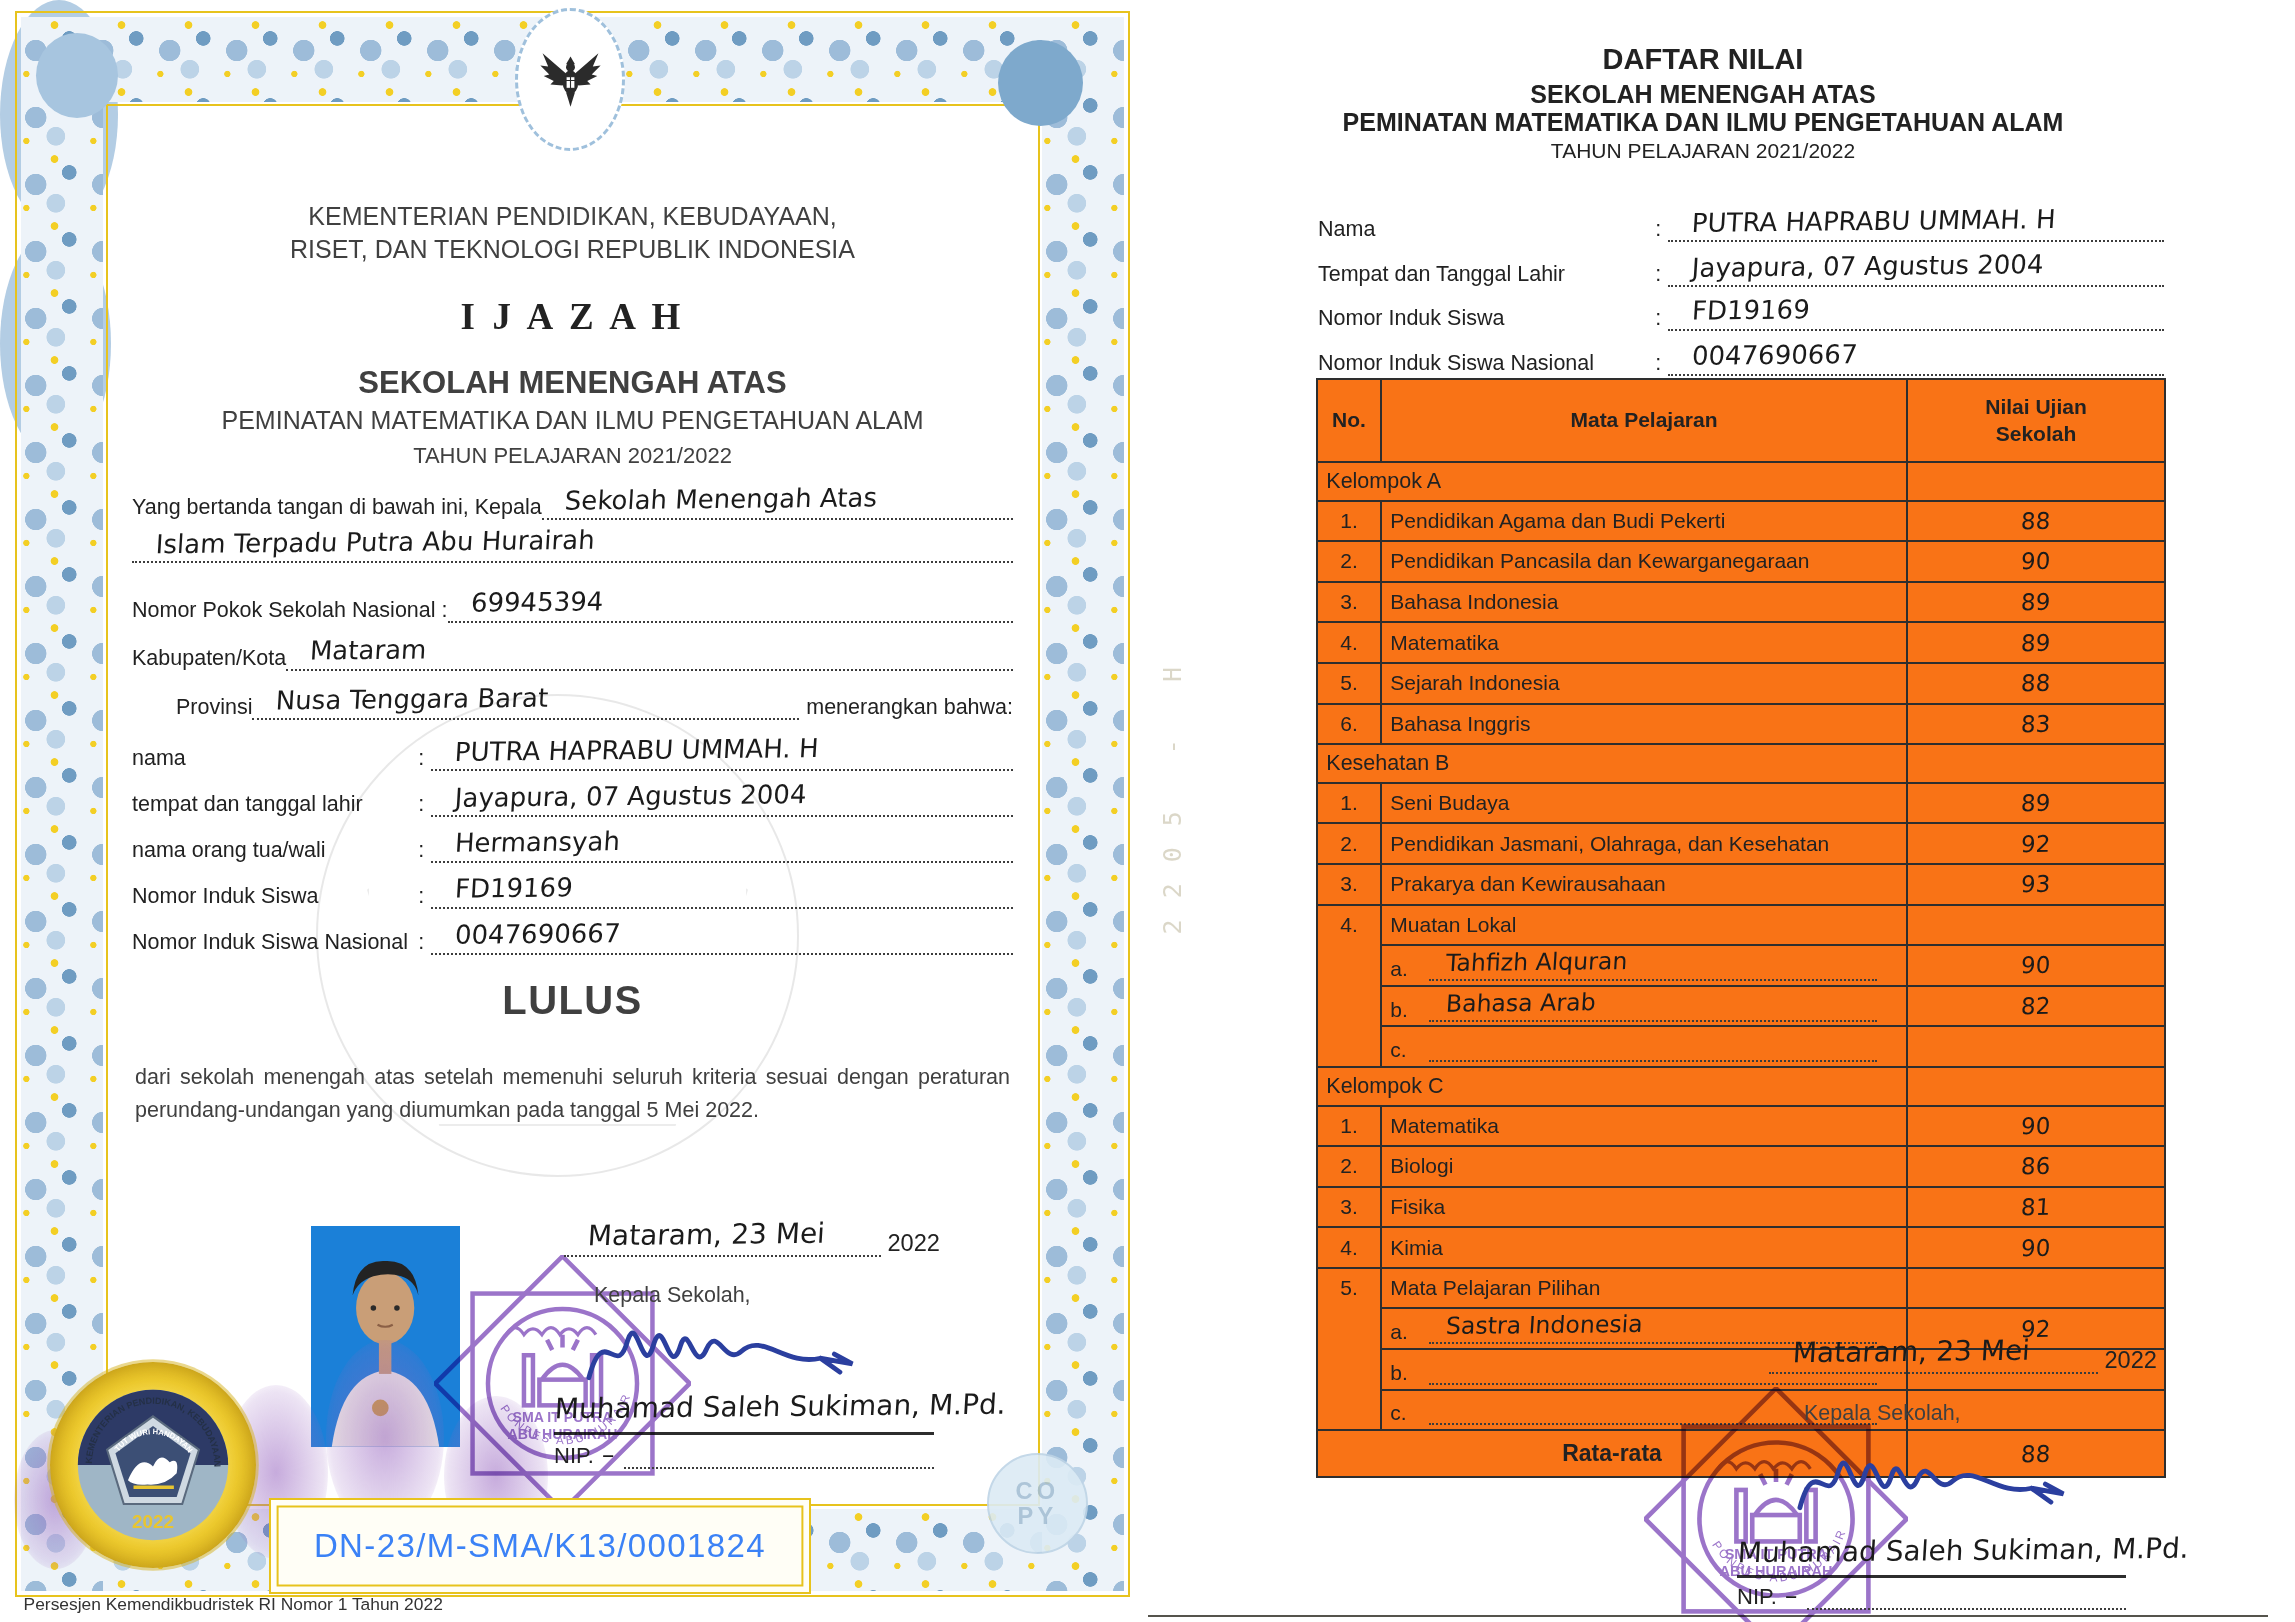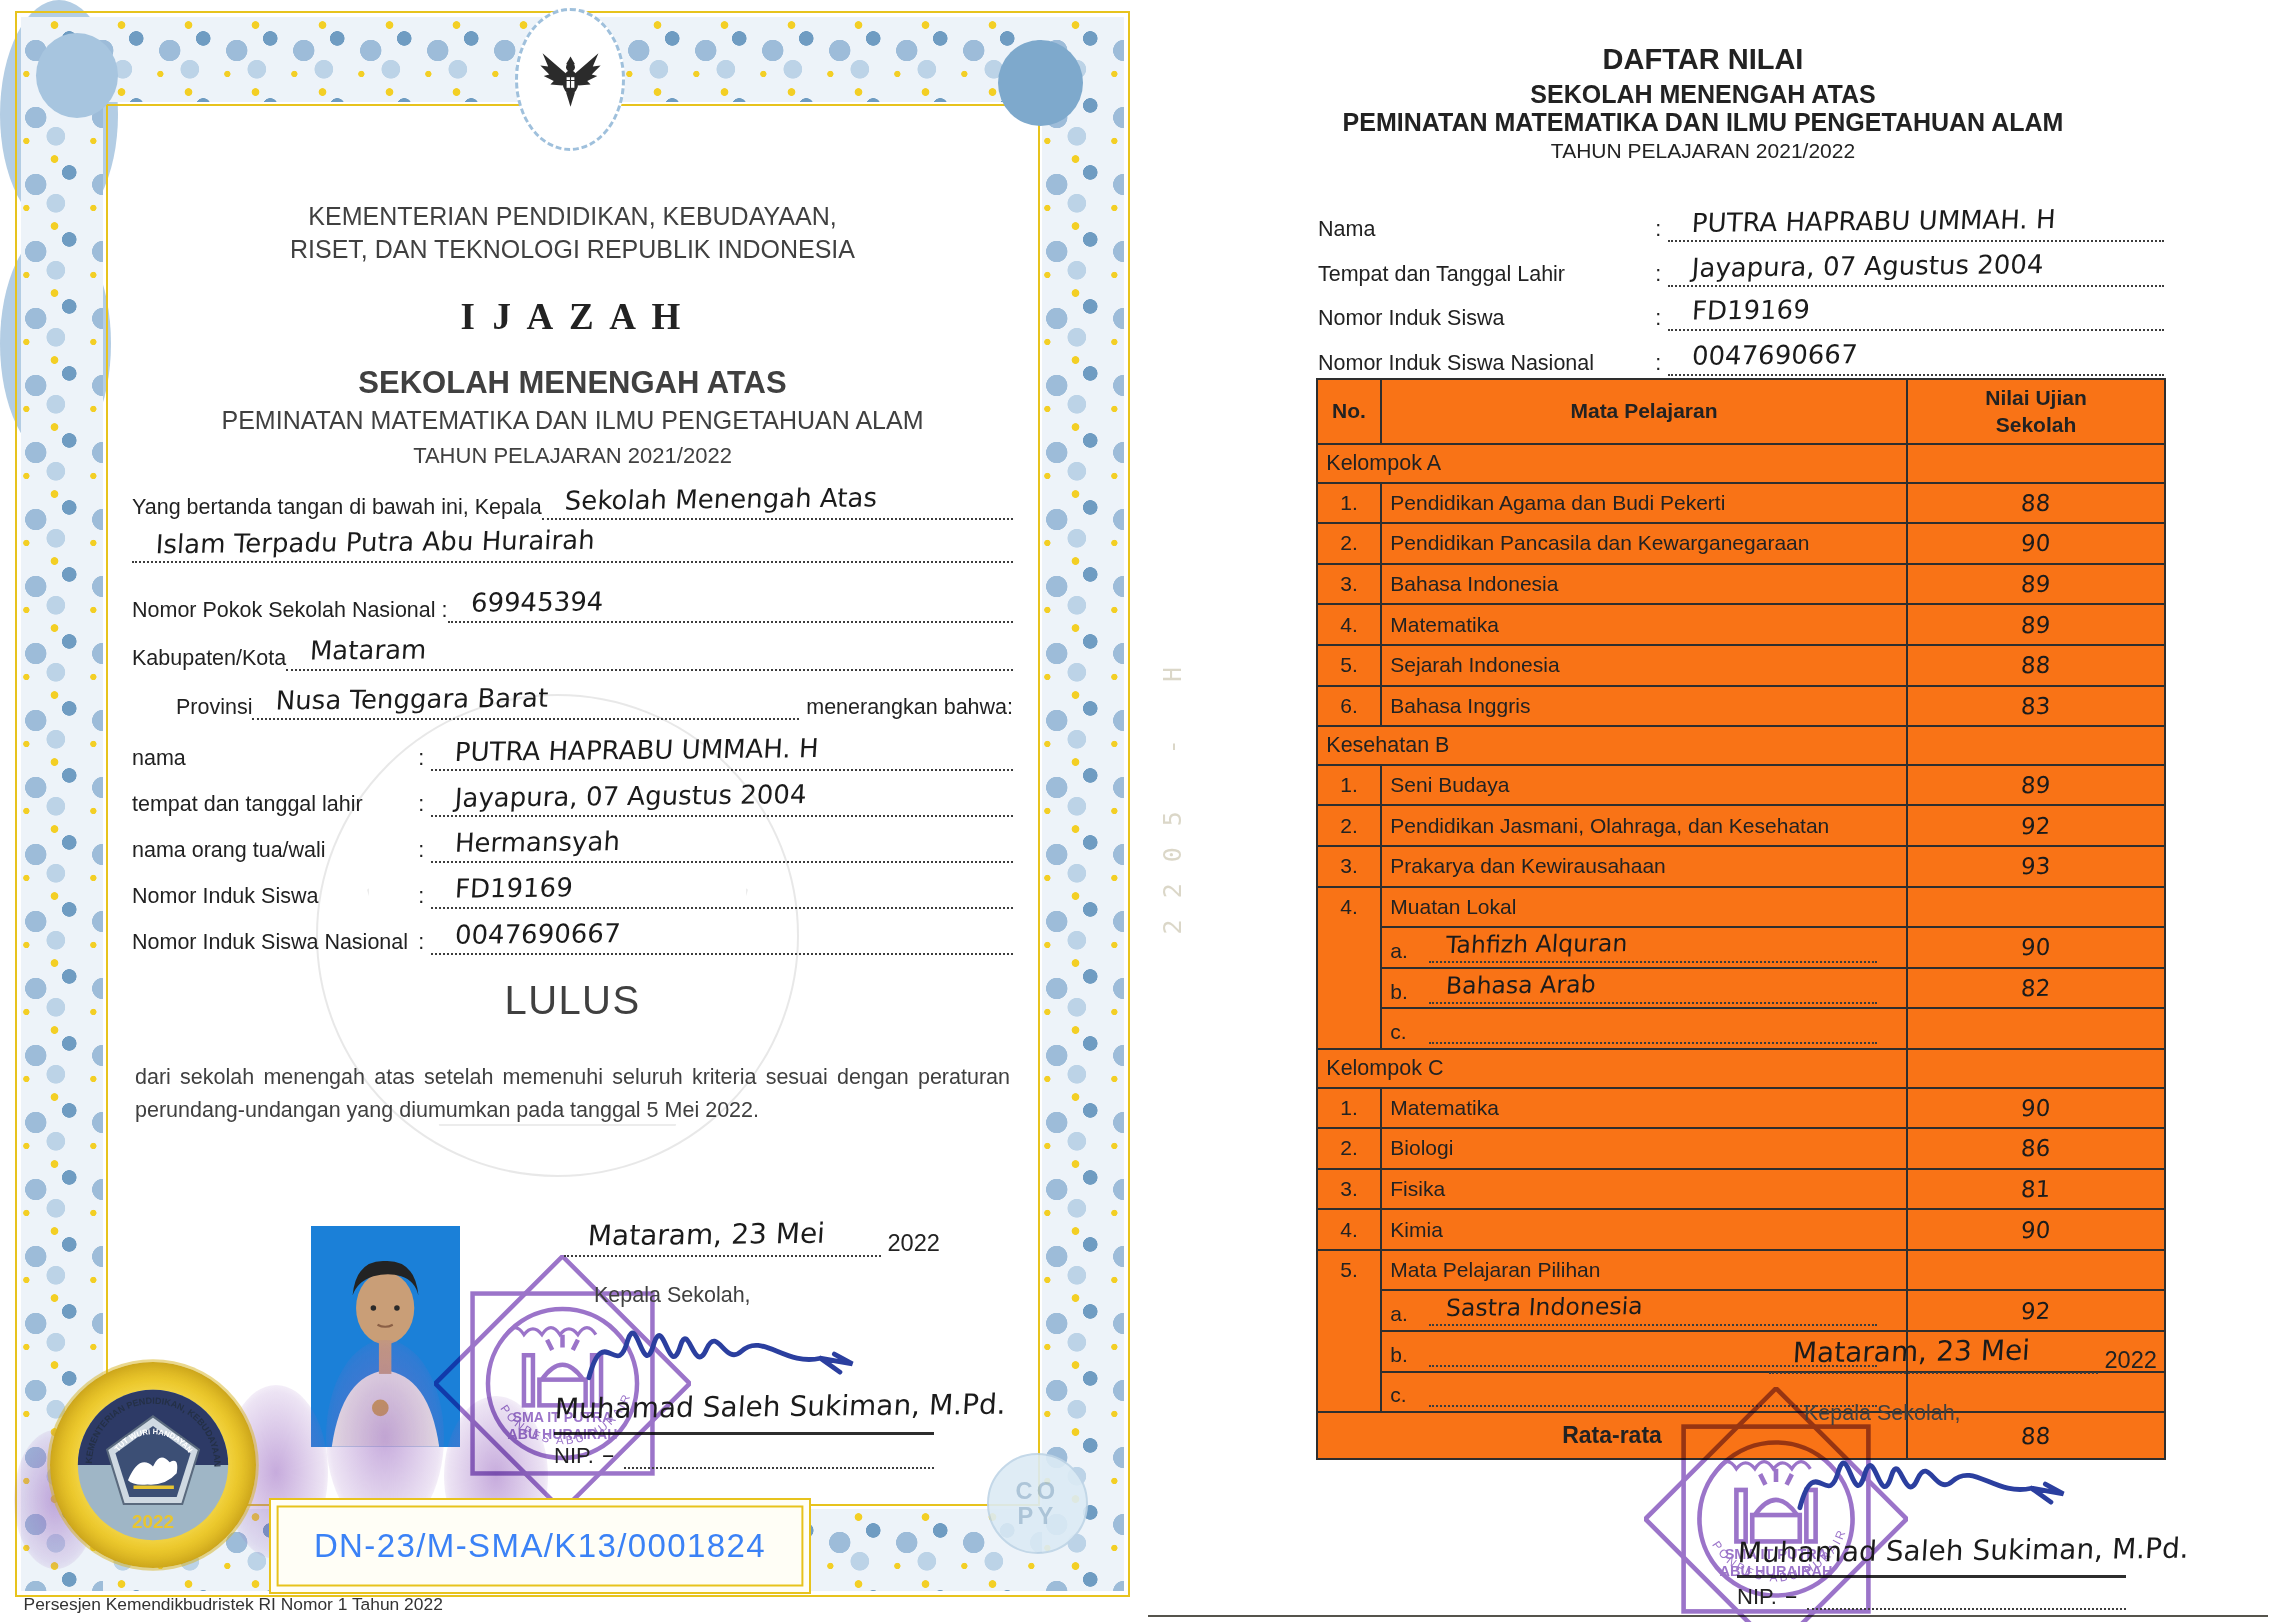--- a/index.html
+++ b/index.html
@@ -47,21 +47,21 @@
   .fill .val{position:absolute;bottom:4.2px;left:23.6px;font-size:26px;white-space:nowrap;}
   .nowrapR{white-space:nowrap;margin-left:7px;}
 
   
   .hdr1{position:absolute;left:132px;right:135px;top:200px;font-size:25px;line-height:1.3;}
   .title-ijazah{position:absolute;left:132px;right:135px;top:295px;font-size:37px;font-weight:600;letter-spacing:4.2px;}
   .title-sma{position:absolute;left:132px;right:135px;top:365px;font-size:31px;font-weight:bold;}
   .title-pem{position:absolute;left:132px;right:135px;top:406px;font-size:25px;}
   .title-thn{position:absolute;left:132px;right:135px;top:443px;font-size:22px;}
 
-  .lulus{position:absolute;left:132px;right:135px;top:978px;font-size:40px;font-weight:normal;letter-spacing:1.4px;}
+  .lulus{position:absolute;left:132px;right:135px;top:978px;font-size:40px;font-weight:bold;letter-spacing:1.4px;}
   .statement{position:absolute;left:135px;width:875px;top:1061px;font-size:21.5px;line-height:1.55;text-align:justify;}
 
   .photo{position:absolute;left:311px;top:1226px;width:149px;height:221px;background:#1b80d8;z-index:3;overflow:hidden;}
   .fp{position:absolute;border-radius:50%;z-index:4;
       background:radial-gradient(ellipse at center, rgba(152,102,192,.55), rgba(152,102,192,.18) 65%, rgba(0,0,0,0) 80%);
       filter:blur(0.7px);}
   .wm-seal{position:absolute;left:316px;top:694px;width:479px;height:479px;border:2.1px solid rgba(110,110,110,.16);
            border-radius:50%;z-index:0;}
   .wm-seal::before{content:"";position:absolute;inset:49px;border:2.1px solid rgba(110,110,110,.13);
            clip-path:polygon(50% 0,100% 38%,81% 100%,19% 100%,0 38%);}
@@ -365,21 +365,21 @@
     <table class="grades">
       <colgroup>
           <col style="width:64px">
           <col style="width:526px">
           <col style="width:258px">
         </colgroup>
       <tbody>
           <tr>
         <th>No.</th>
         <th>Mata Pelajaran</th>
-        <th style="width:258px;padding:3px 49px;">Nilai Ujian Sekolah</th>
+        <th style="width:258px;padding:12px 49px;">Nilai Ujian Sekolah</th>
       </tr>
       <tr class="grouprow">
         <td colspan="2">Kelompok A</td>
         <td></td>
       </tr>
       <tr class="datarow">
         <td class="cno">1.</td>
         <td class="csub">Pendidikan Agama dan Budi Pekerti</td>
         <td class="cscore"><span class="hw hw-score">88</span></td>
       </tr>

